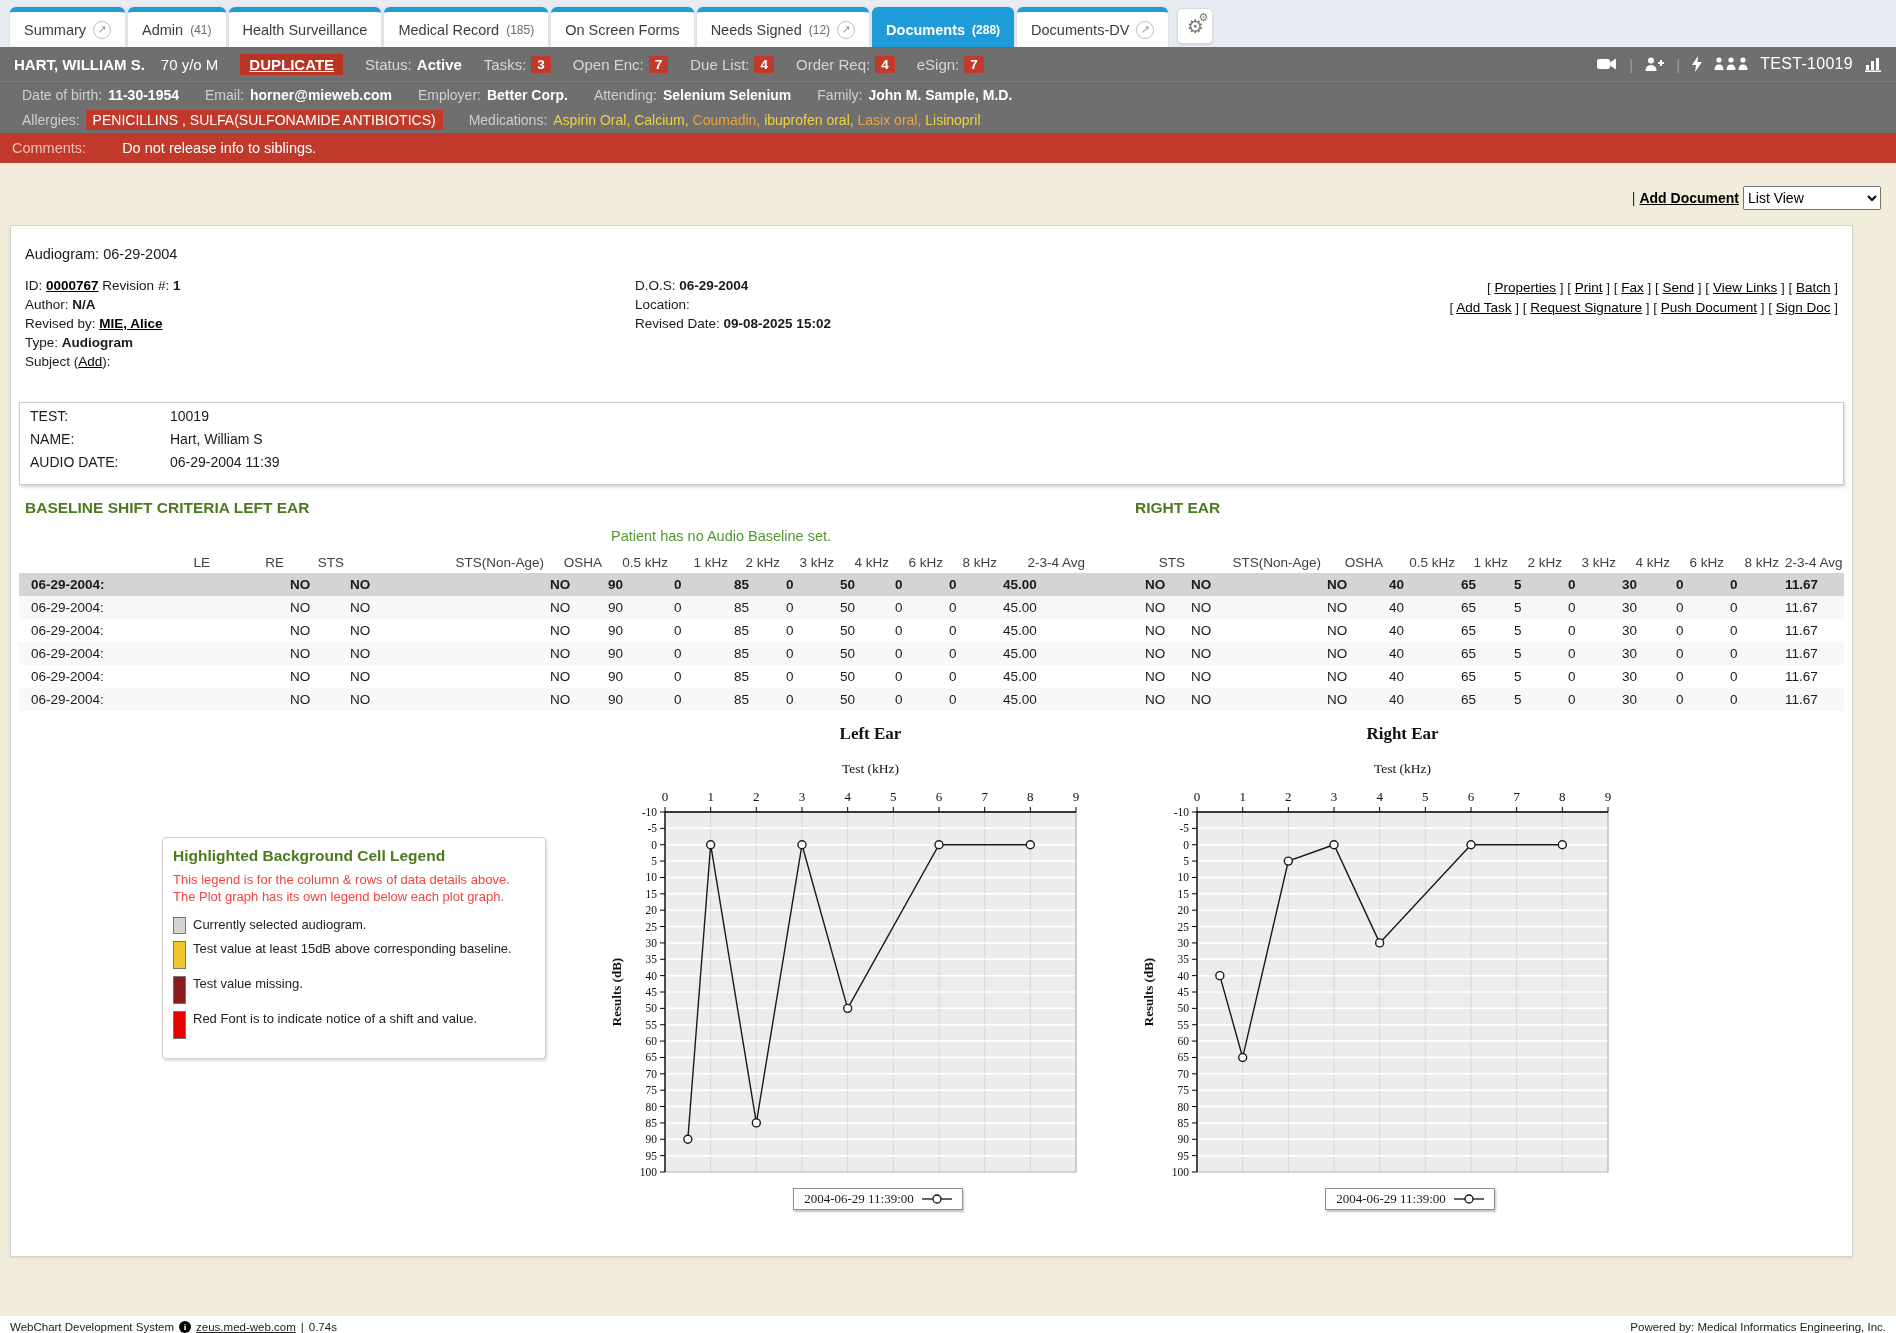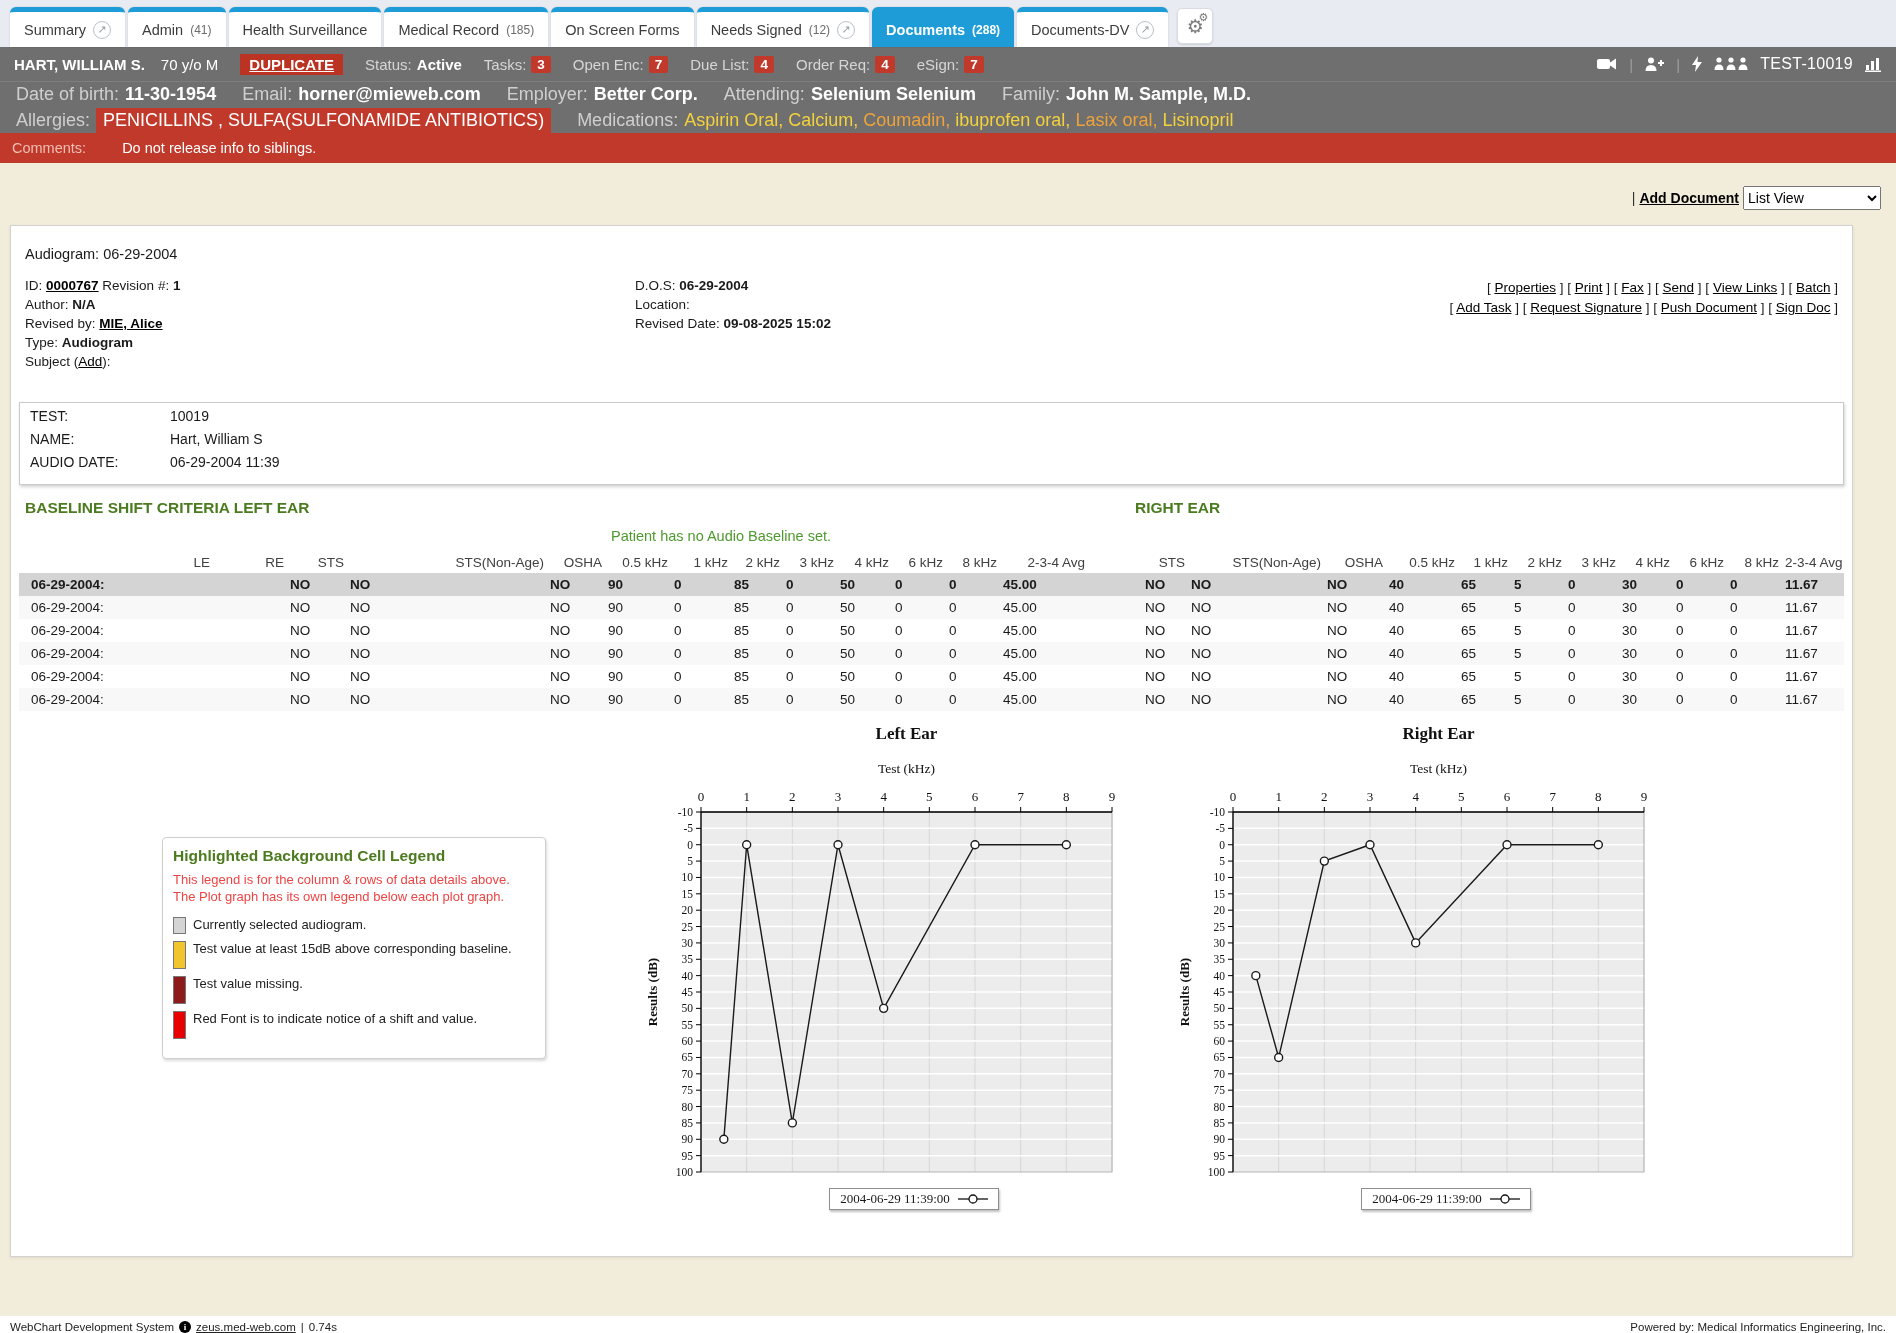--- a/index.html
+++ b/index.html
@@ -30,21 +30,21 @@
   .duplicate { background:#bb3322; color:#fff; text-decoration:underline; font-weight:bold; padding:2px 9px; margin-right:22px; cursor:pointer; }
   .blabel { color:#d6d6d6; margin-right:5px; }
   .bval { font-weight:bold; color:#fff; }
   .badge { background:#c0392b; color:#fff; font-weight:bold; padding:1px 6px; border-radius:2px; font-size:13.5px; }
   .badge-group { margin-right:22px; display:inline-flex; align-items:center; }
   #pb-right { margin-left:auto; display:inline-flex; align-items:center; gap:12px; }
   #pb-right .sep { color:#9d9d9d; }
   #pb-right svg { display:block; }
   #patient-id { font-size:16px; letter-spacing:.3px; }
 
-  .inforow { background:#6f6f6f; color:#fff; display:flex; align-items:center; padding:0 16px; font-size:18px; }
+  .inforow { background:#6f6f6f; color:#fff; display:flex; align-items:center; padding:0 22px; font-size:14px; }
   #inforow1 { height:25px; }
   #inforow2 { height:26px; }
   .ilabel { color:#cfcfcf; margin-right:6px; }
   .ival { font-weight:bold; margin-right:26px; }
   .allergy-box { background:#c0392b; color:#fff; padding:2px 7px; margin-right:26px; }
   .med { font-weight:normal; }
 
   #commentsbar { background:#c0392b; color:#fff; height:30px; display:flex; align-items:center; padding:0 12px; font-size:14.5px; }
   #commentsbar .clabel { color:#f0bfb4; margin-right:36px; }
 
@@ -83,21 +83,21 @@
   #nobaseline { margin:9px 0 0 600px; color:#4e9a2e; font-size:14.5px; }
 
   #baseline-table { margin:8px 0 0 8px; border-collapse:collapse; table-layout:fixed; width:1825px; font-size:13.5px; }
   #baseline-table th { color:#404040; font-weight:normal; text-align:right; padding:3px 3px; white-space:nowrap; overflow:hidden; }
   #baseline-table td { padding:4px 3px; white-space:nowrap; overflow:hidden; }
   #baseline-table tr.sel td { background:#d4d4d4; font-weight:bold; }
   #baseline-table tr.alt td { background:#f8f8f8; }
   #baseline-table td.datec { padding-left:12px; }
 
   .charts-area { position:relative; height:540px; }
-  .chart { position:absolute; top:6px;margin-left:36px; }
+  .chart { position:absolute; top:6px; }
   #chart-left { left:594px; }
   #chart-right { left:1126px; }
   .plot-legend { position:relative; left:30px; margin:6px auto 0; width:max-content; border:1px solid #8f8f8f;
                  box-shadow:1px 2px 2px rgba(0,0,0,.25); padding:2px 10px; font-family:"Liberation Serif",serif;
                  font-size:13px; display:flex; align-items:center; gap:8px; background:#fff; }
 
   #cell-legend { position:absolute; left:151px; top:126px; width:384px; background:#fff; border:1px solid #cfcfcf;
                  border-radius:4px; box-shadow:1px 2px 3px rgba(0,0,0,.15); padding:9px 10px 12px 10px; }
   #cell-legend h3 { color:#4c7a1f; font-size:15.5px; margin-bottom:6px; }
   #cell-legend .desc { font-size:13px; line-height:17px; margin-bottom:12px; color:#ef4444; }

